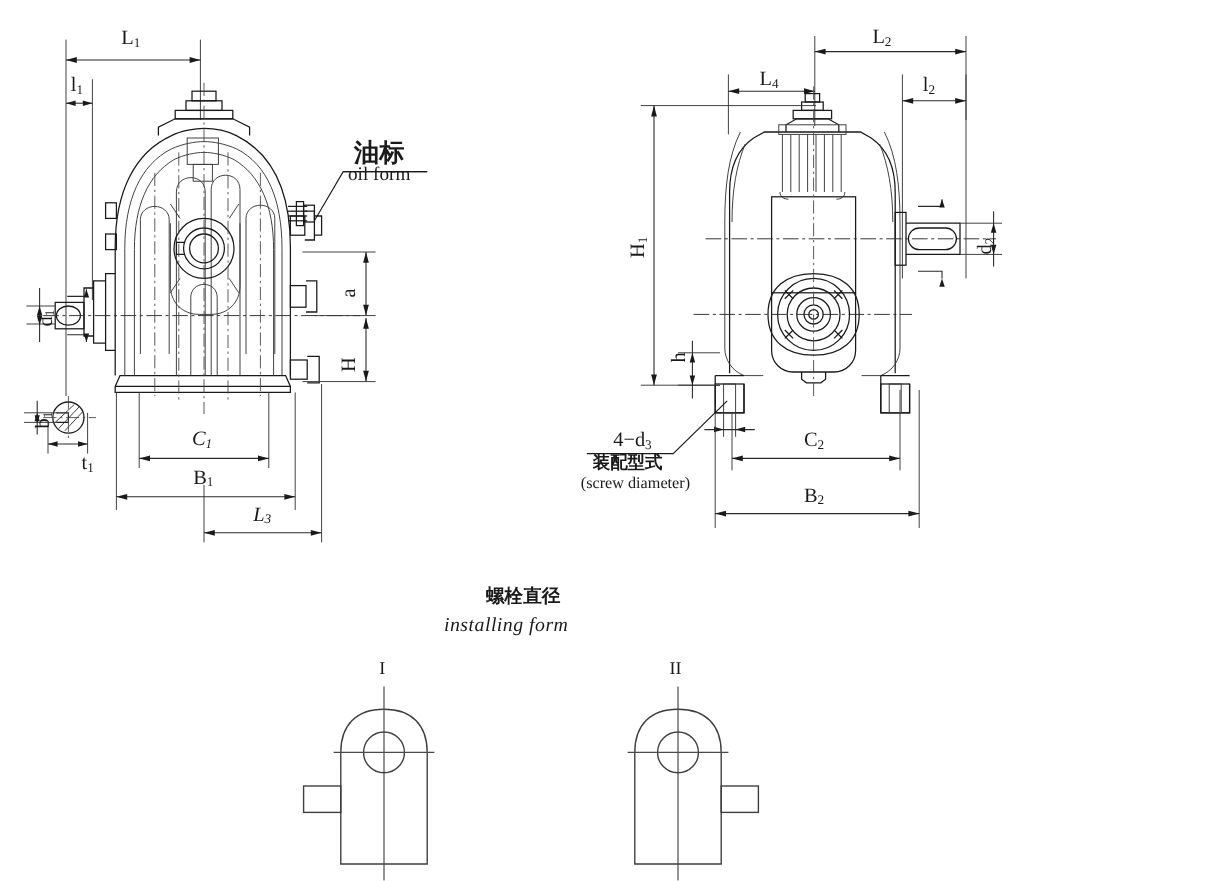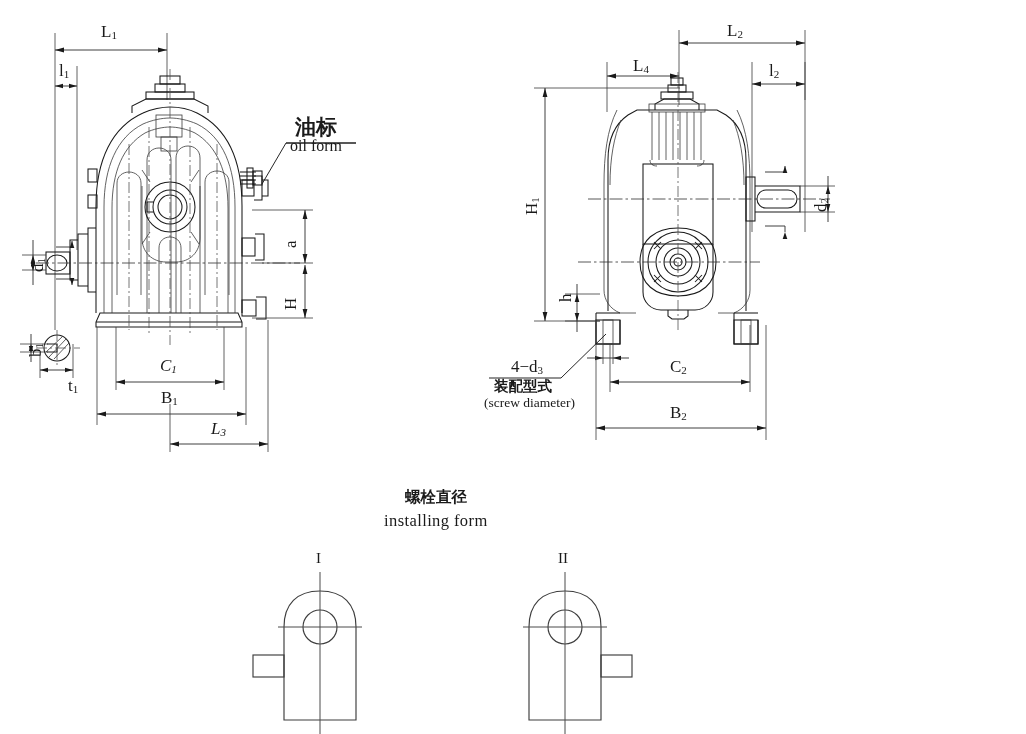--- a/index.html
+++ b/index.html
@@ -513,18 +513,18 @@
 
   <div class="lbl dimlbl" style="left:511px; top:358px; font-size:17px;"><span>4−d</span><span class="sub">3</span></div>
   <div class="lbl cap-cn" style="left:494px; top:379px;">装配型式</div>
   <div class="lbl tiny" style="left:484px; top:396px;">(screw  diameter)</div>
 
   <div class="lbl dimlbl" style="left:900px; top:243px;"><span>t</span><span class="sub">2</span></div>
 
   <div class="lbl dimlbl rot" style="left:997px; top:300px; transform:rotate(-90deg);"><span>b</span><span class="sub">2</span></div>
 
   <div class="lbl cap-cn" style="left:405px; top:490px; font-size:15.5px;">螺栓直径</div>
-  <div class="lbl cap-en" style="left:384px; top:513px;">installing form</div>
+  <div class="lbl cap-en" style="left:370px; top:513px;font-style:italic;">installing form</div>
 
   <div class="lbl rn" style="left:316px; top:551px;">I</div>
   <div class="lbl rn" style="left:558px; top:551px;">II</div>
 
 </div>
 
 </body></html>

